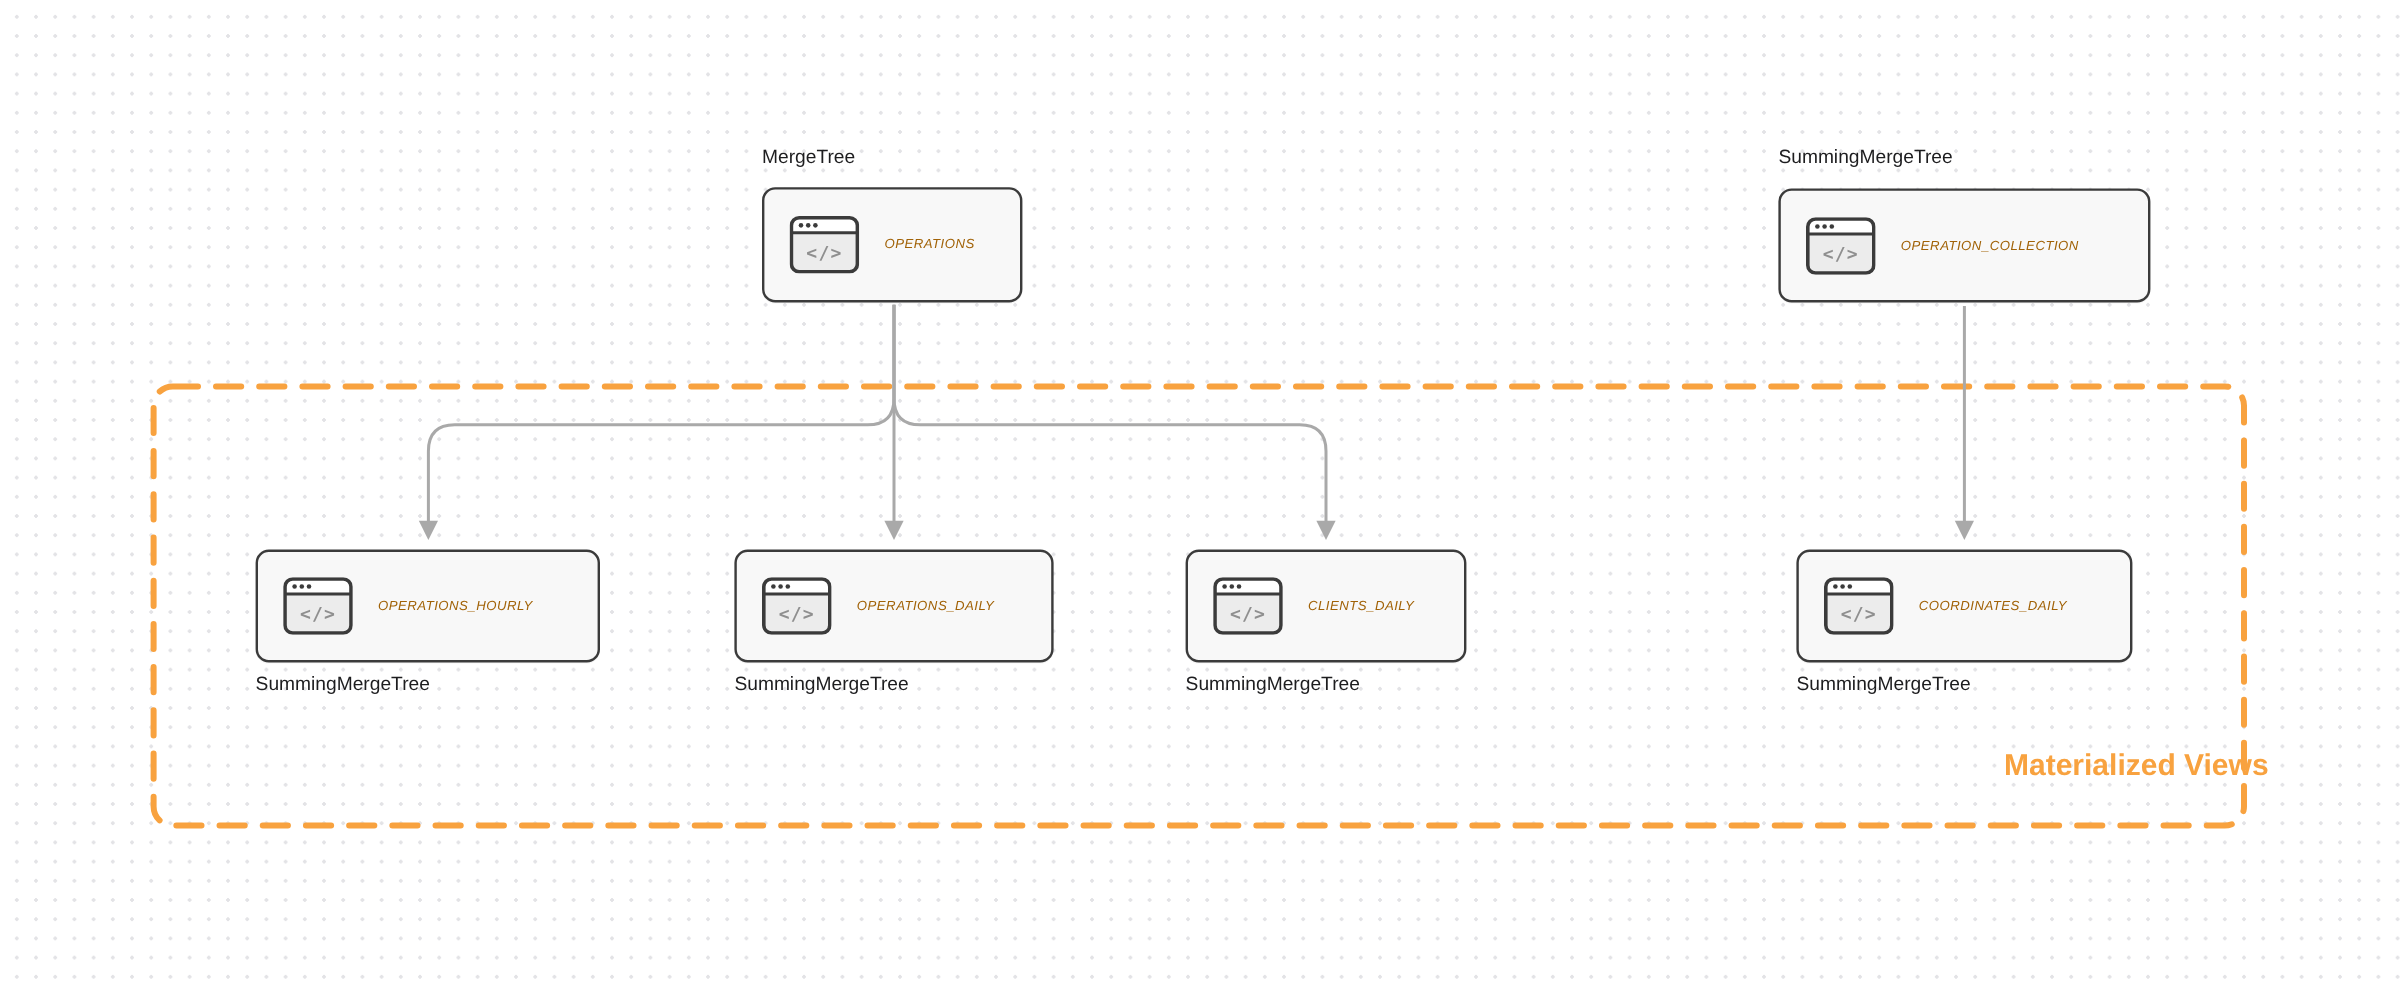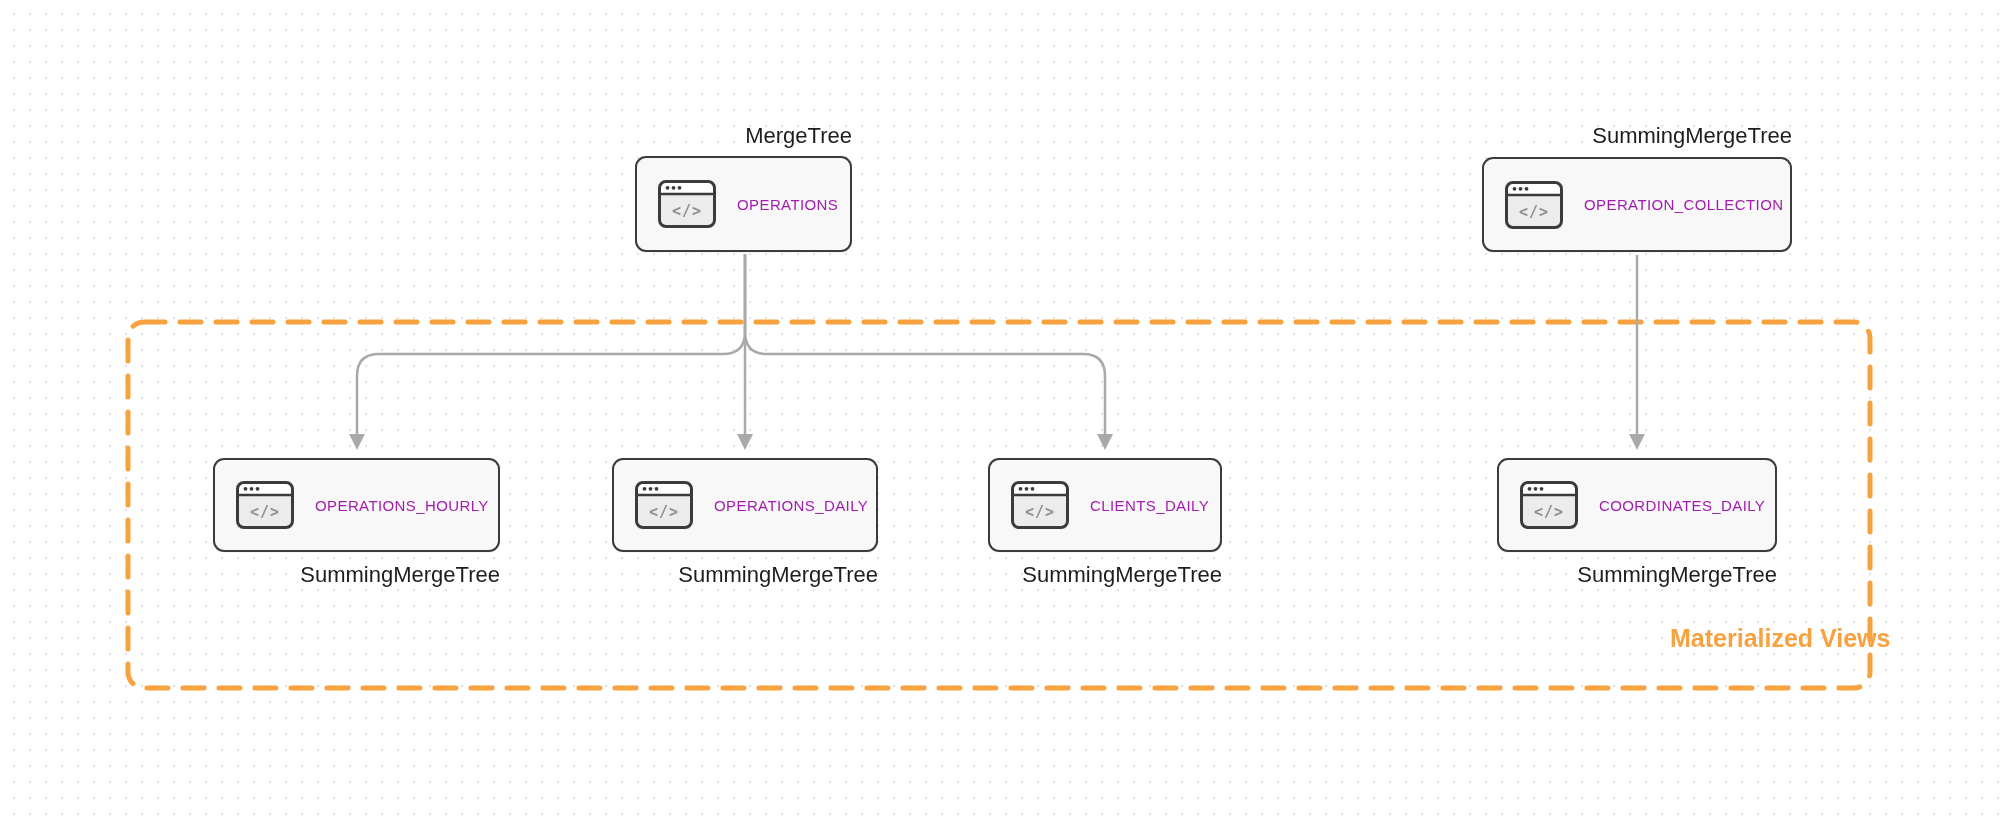--- a/index.html
+++ b/index.html
@@ -20,30 +20,31 @@
     background:#f8f8f8;
     border:2.6px solid #3b3b3b;
     border-radius:11px;
     display:flex;
     align-items:center;
     padding-left:21px;
     gap:21px;
     box-shadow:0 1px 0 rgba(0,0,0,0.04);
   }
   .node .tbl{
-    font-size:15px;
+    font-style:italic;
+    font-size:11px;
     font-weight:500;
     letter-spacing:0.4px;
-    color:#a21caf;
+    color:#a16207;
     white-space:nowrap;
   }
   .engine-label{
     position:absolute;
-    text-align:right;
-    font-size:22px;
+    text-align:left;
+    font-size:16px;
     color:#1d1d1f;
     white-space:nowrap;
   }
   .group-label{
     position:absolute;
     font-size:25px;
     font-weight:700;
     color:#f8a23f;
     white-space:nowrap;
   }

